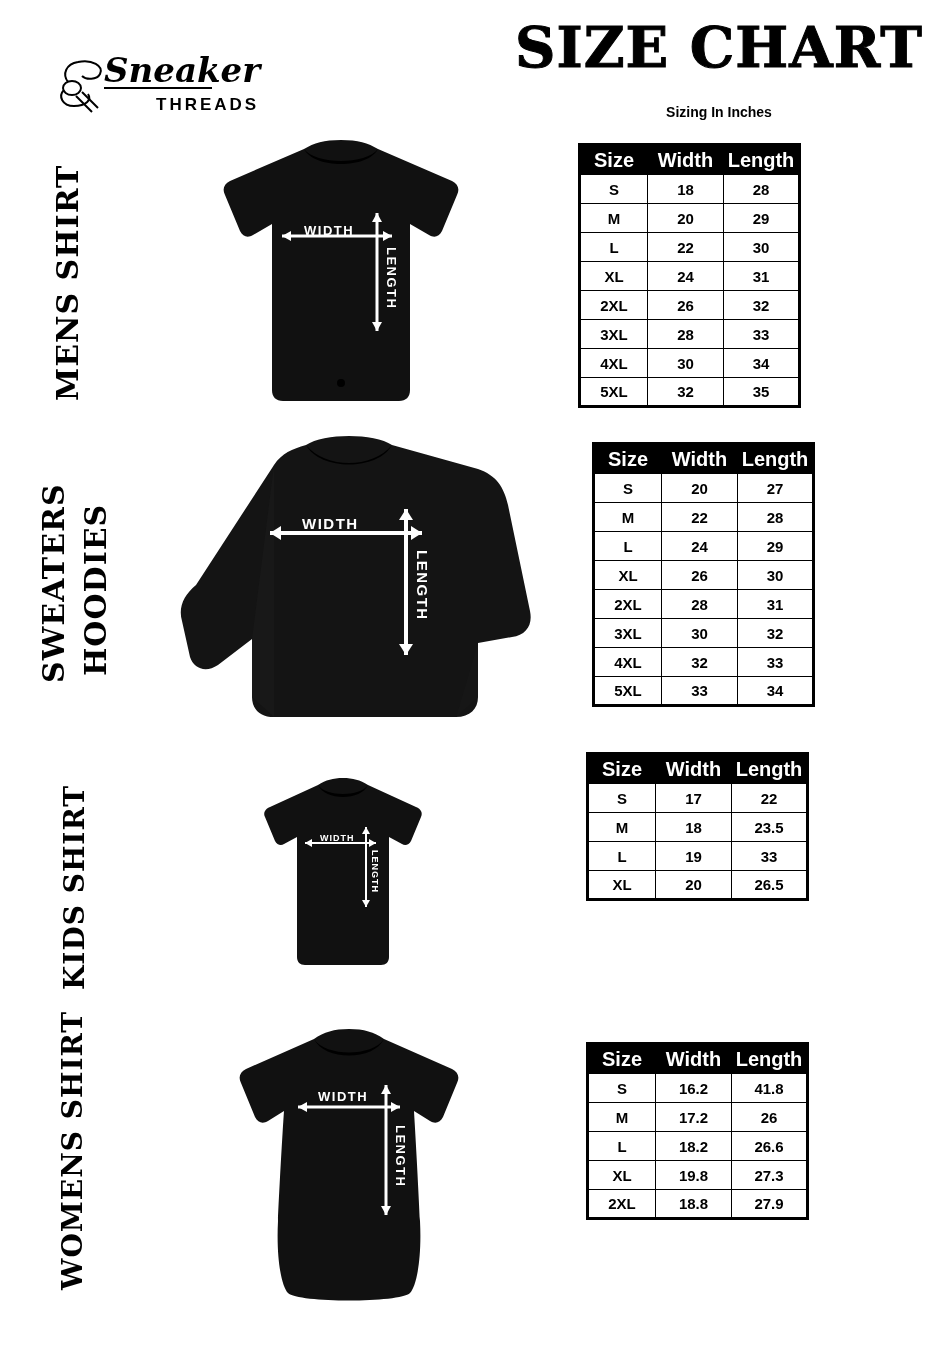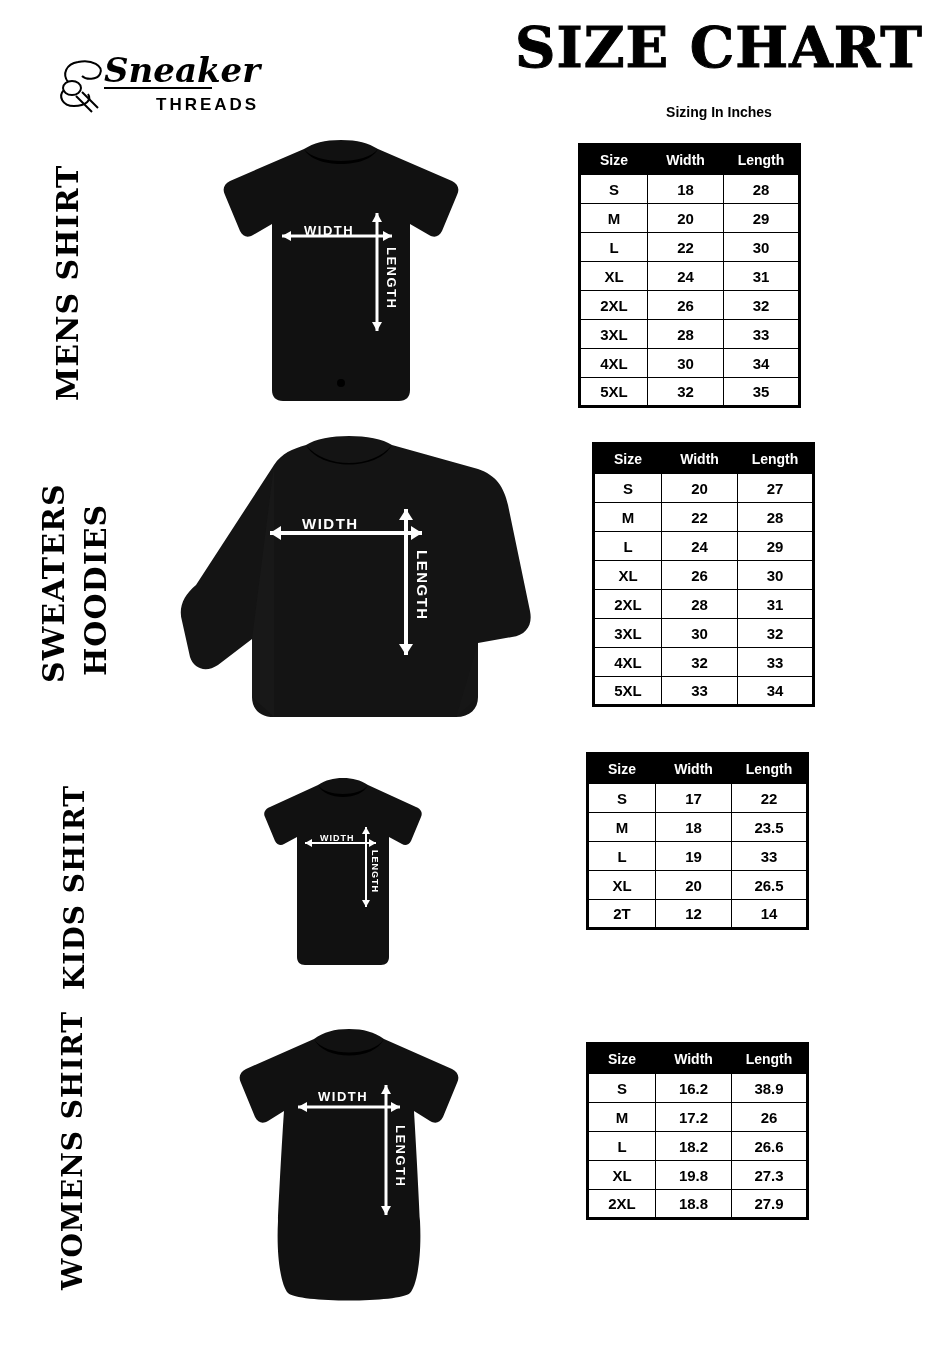--- a/index.html
+++ b/index.html
@@ -74,21 +74,21 @@
     border: 1px solid #000;
     text-align: center;
     font-weight: bold;
     font-size: 15px;
     padding: 0;
     height: 29px;
   }
   .size-table thead th {
     background: #000000;
     color: #ffffff;
-    font-size: 14px;
+    font-size: 20px;
     height: 30px;
     border: 1px solid #000;
   }
   .size-table td:first-child { width: 68px; }
   .size-table td:nth-child(2) { width: 76px; }
   .size-table td:nth-child(3) { width: 76px; }
 
   
   .garment { position: absolute; }
   .garment svg { display: block; }
@@ -315,25 +315,20 @@
       <tr>
           <td>L</td>
           <td>19</td>
           <td>33</td>
         </tr>
       <tr>
           <td>XL</td>
           <td>20</td>
           <td>26.5</td>
         </tr>
-      <tr>
-          <td>2T</td>
-          <td>12</td>
-          <td>14</td>
-        </tr>
     </tbody>
   </table>
 
   <div class="vlabel" style="left:56px; top:1040px; height:250px; font-size:28px;">WOMENS SHIRT</div>
 
   <div class="garment" style="left:214px; top:1025px;">
     <svg width="270" height="285" viewBox="0 0 270 285">
       <path d="M100 14 C110 7 120 4 135 4 C150 4 160 7 170 14 L238 44 C244 47 246 52 243 58 L229 92 C226 98 221 99 216 96 L200 86 C200 86 204 150 206 196 C208 236 202 262 196 268 C186 278 84 278 74 268 C68 262 62 236 64 196 C66 150 70 86 70 86 L54 96 C49 99 44 98 41 92 L27 58 C24 52 26 47 32 44 Z" fill="#111111"></path>
       <path d="M100 14 C112 32 158 32 170 14 C160 36 110 36 100 14 Z" fill="#000000"></path>
       <g stroke="#ffffff" stroke-width="3" fill="none">
@@ -354,21 +349,21 @@
       <tr>
         <th>Size</th>
         <th>Width</th>
         <th>Length</th>
       </tr>
     </thead>
     <tbody>
       <tr>
           <td>S</td>
           <td>16.2</td>
-          <td>38.9</td>
+          <td>41.8</td>
         </tr>
       <tr>
           <td>M</td>
           <td>17.2</td>
           <td>26</td>
         </tr>
       <tr>
           <td>L</td>
           <td>18.2</td>
           <td>26.6</td>

